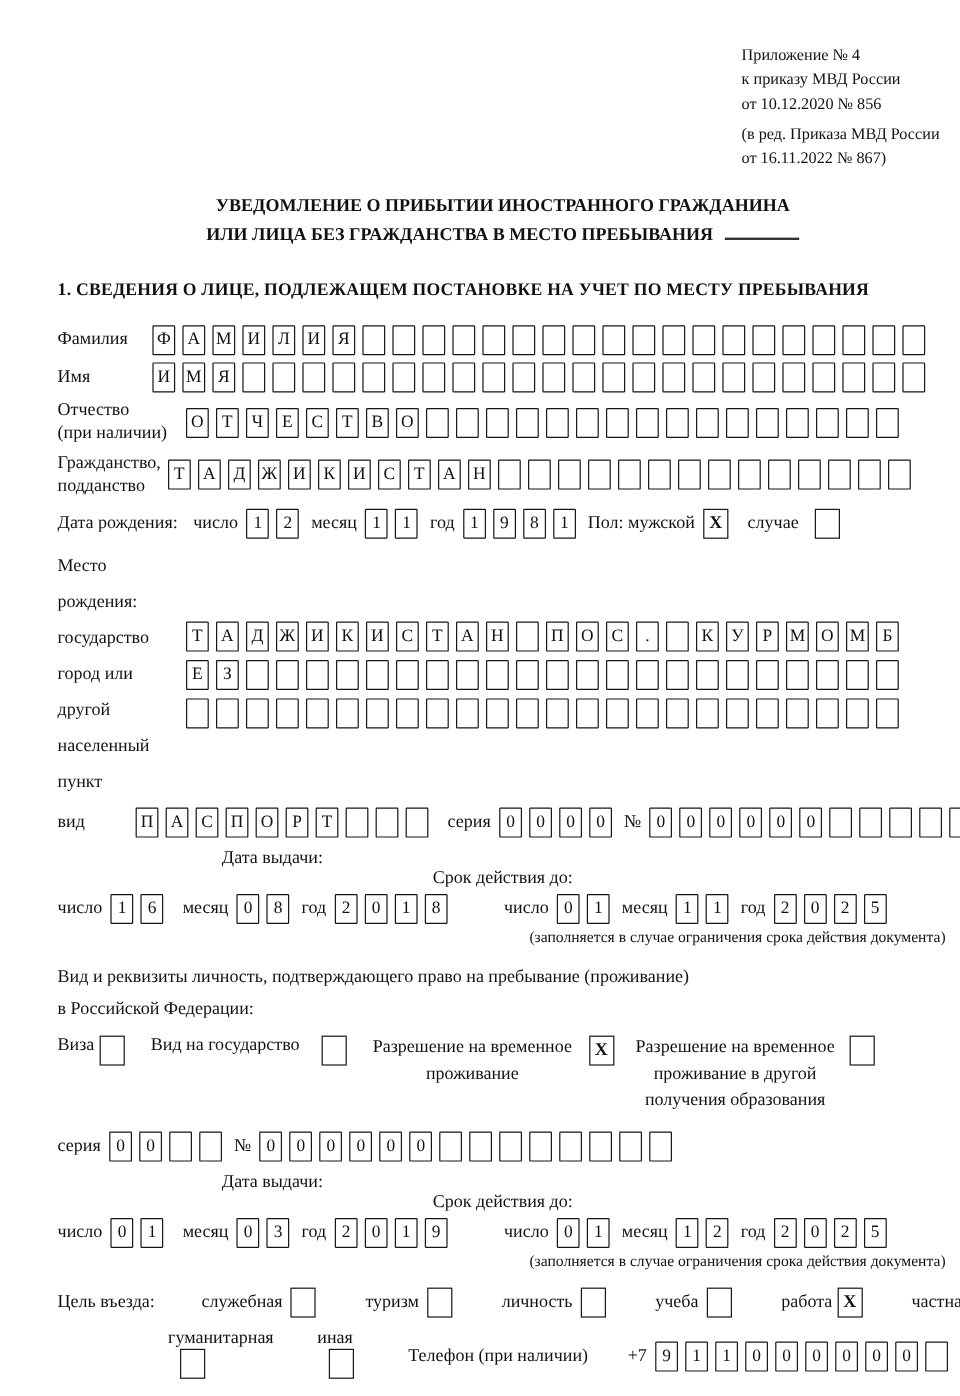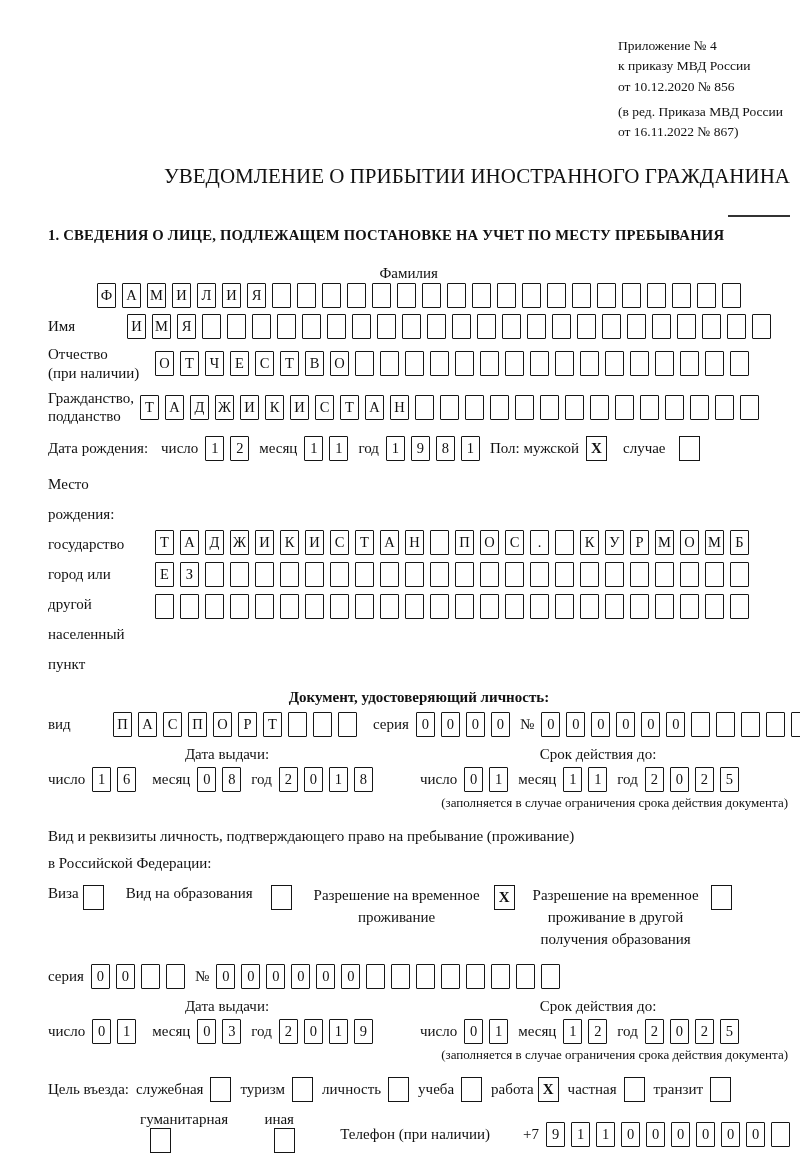--- a/index.html
+++ b/index.html
@@ -23,56 +23,56 @@
     width:21px; height:25px; flex:none;
     border:1.7px solid #161616;
     display:inline-flex; align-items:center; justify-content:center;
     font-size:15px; font-weight:bold;
   }
 
   .annex { margin-left:570px; width:220px; font-size:13.5px; line-height:1.5; }
   .amendment { margin-top:5px; }
   .forma { text-align:right; padding-right:34px; font-weight:bold; margin-top:18px; letter-spacing:0.5px; }
 
-  .title { text-align:right; font-weight:normal; font-size:21px; line-height:1.6; margin-top:18px; }
+  .title { text-align:center; font-weight:bold; font-size:15px; line-height:1.6; margin-top:18px; }
   .title-underline { display:inline-block; width:62px; border-bottom:2.2px solid #333; height:12px; margin-left:10px; }
 
-  .section-heading { font-weight:bold; font-size:14.7px; letter-spacing:0.2px; }
+  .section-heading { font-weight:bold; font-size:14.7px; margin-top:26px; letter-spacing:0.2px; }
 
   .row { display:flex; align-items:center; margin-top:6px; }
   .row-top { align-items:center; }
   .flabel { flex:none; line-height:1.25; }
 
   .w-surname { width:79px; }
   .w-patr { width:107px; }
   .w-citiz { width:92px; }
   .w-birthpl { width:107px; line-height:30px; }
   .inline-lbl { margin:0 7px 0 0; flex:none; }
   .ml10 { margin-left:10px; } .ml16 { margin-left:16px; } .ml6 { margin-left:6px; }
 
   .stackrows .cells { display:flex; margin-top:7px; }
   .stackrows .cells:first-child { margin-top:0; }
 
   .center-bold { text-align:center; font-weight:bold; margin-top:10px; }
 
-  .datehead { display:flex; margin-top:9px; }
+  .datehead { display:flex; margin-top:9px;flex-direction:column; }
   .datehead .dh-left { width:358px; text-align:center; }
   .datehead .dh-right { flex:1; text-align:center; }
   .daterow { display:flex; align-items:center; margin-top:4px; }
   .daterow .dr-left { width:358px; display:flex; align-items:center; }
   .daterow .dr-right { flex:1; display:flex; align-items:center; margin-left:14px; }
   .restrict-note { text-align:right; font-size:13px; margin-top:3px; padding-right:2px; }
 
   .intro { margin-top:12px; line-height:1.8; }
 
   .permits { display:flex; align-items:flex-start; margin-top:8px; }
   .permits .p-item { display:flex; align-items:flex-start; }
   .permits .p-text { text-align:center; line-height:1.45; }
 
-  .purpose { display:flex; align-items:center; margin-top:14px; flex-wrap:nowrap; }
+  .purpose { display:flex; align-items:center; margin-top:14px; flex-wrap:nowrap;gap:32px; }
   .purpose .opt { display:flex; align-items:center; margin-right:9px; }
   .purpose .opt .chk { margin-left:7px; }
 
   .purpose2 { display:flex; align-items:center; margin-top:9px; padding-left:92px; }
 </style>
 </head>
 <body>
 
 <div class="page">
 
@@ -83,27 +83,27 @@
     <div class="amendment">
       <div>(в ред. Приказа МВД России</div>
       <div>от 16.11.2022 № 867)</div>
     </div>
   </div>
 
 
   <div class="title">
     <div>УВЕДОМЛЕНИЕ О ПРИБЫТИИ ИНОСТРАННОГО ГРАЖДАНИНА</div>
     <div>
-      <span class="title-underline"></span>
+      <span>ИЛИ ЛИЦА БЕЗ ГРАЖДАНСТВА В МЕСТО ПРЕБЫВАНИЯ</span><span class="title-underline"></span>
     </div>
   </div>
 
   <div class="section-heading">1. СВЕДЕНИЯ О ЛИЦЕ, ПОДЛЕЖАЩЕМ ПОСТАНОВКЕ НА УЧЕТ ПО МЕСТУ ПРЕБЫВАНИЯ</div>
 
-  <div class="row" style="margin-top:20px;flex-direction:column;">
+  <div class="row" style="margin-top:20px;">
     <span class="flabel w-surname">Фамилия</span>
     <span class="cells">
         <span class="cell">Ф</span>
         <span class="cell">А</span>
         <span class="cell">М</span>
         <span class="cell">И</span>
         <span class="cell">Л</span>
         <span class="cell">И</span>
         <span class="cell">Я</span>
         <span class="cell"></span>
@@ -334,21 +334,20 @@
           <span class="cell"></span>
           <span class="cell"></span>
           <span class="cell"></span>
           <span class="cell"></span>
           <span class="cell"></span>
           <span class="cell"></span>
         </span>
     </span>
   </div>
 
-  <div class="center-bold">Документ, удостоверяющий личность:</div>
 
   <div class="row">
     <span class="inline-lbl" style="width:58px;">вид</span>
     <span class="cells">
         <span class="cell">П</span>
         <span class="cell">А</span>
         <span class="cell">С</span>
         <span class="cell">П</span>
         <span class="cell">О</span>
         <span class="cell">Р</span>
@@ -430,21 +429,21 @@
     <div>Вид и реквизиты личность, подтверждающего право на пребывание (проживание)</div>
     <div>в Российской Федерации:</div>
   </div>
 
   <div class="permits">
     <span class="p-item">
       <span>Виза</span>
       <span class="chk" style="margin-left:4px;"></span>
     </span>
     <span class="p-item" style="margin-left:22px;">
-      <span>Вид на образования</span>
+      <span>Вид на государство</span>
       <span class="chk" style="margin-left:18px;"></span>
     </span>
     <span class="p-item" style="margin-left:22px;">
       <span class="p-text">
         <span>Разрешение на временное</span><br>
         <span>проживание</span>
       </span>
       <span class="chk" style="margin-left:14px;">X</span>
     </span>
     <span class="p-item" style="margin-left:18px;">

